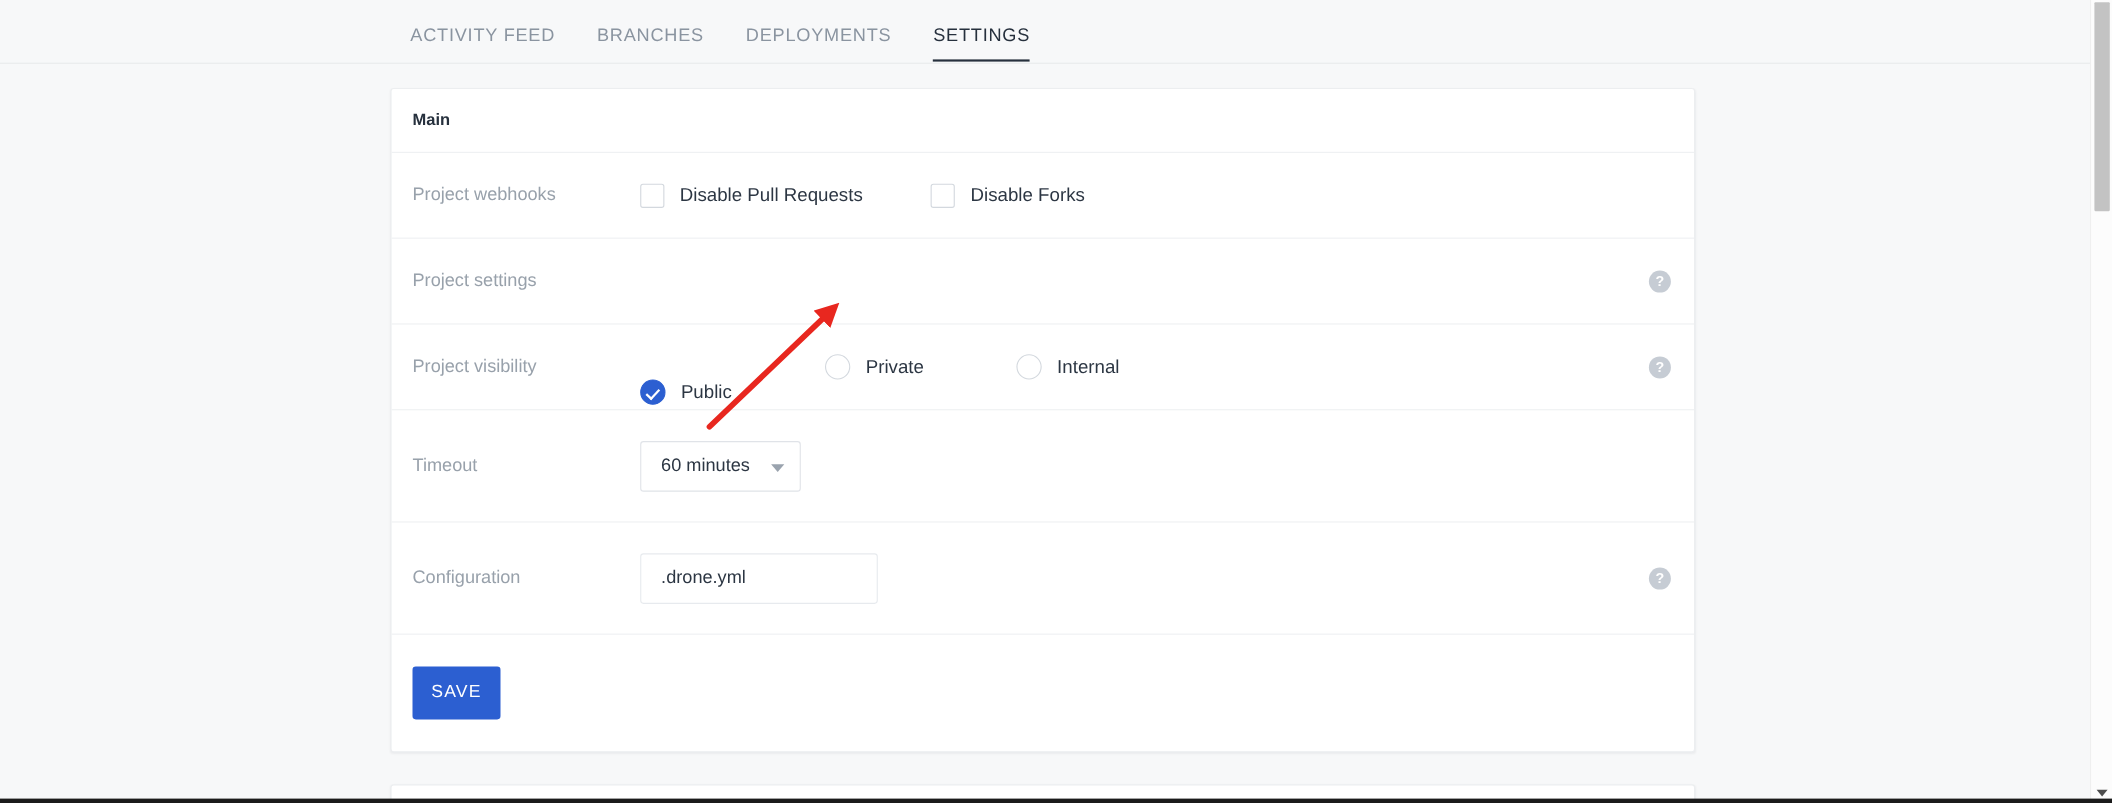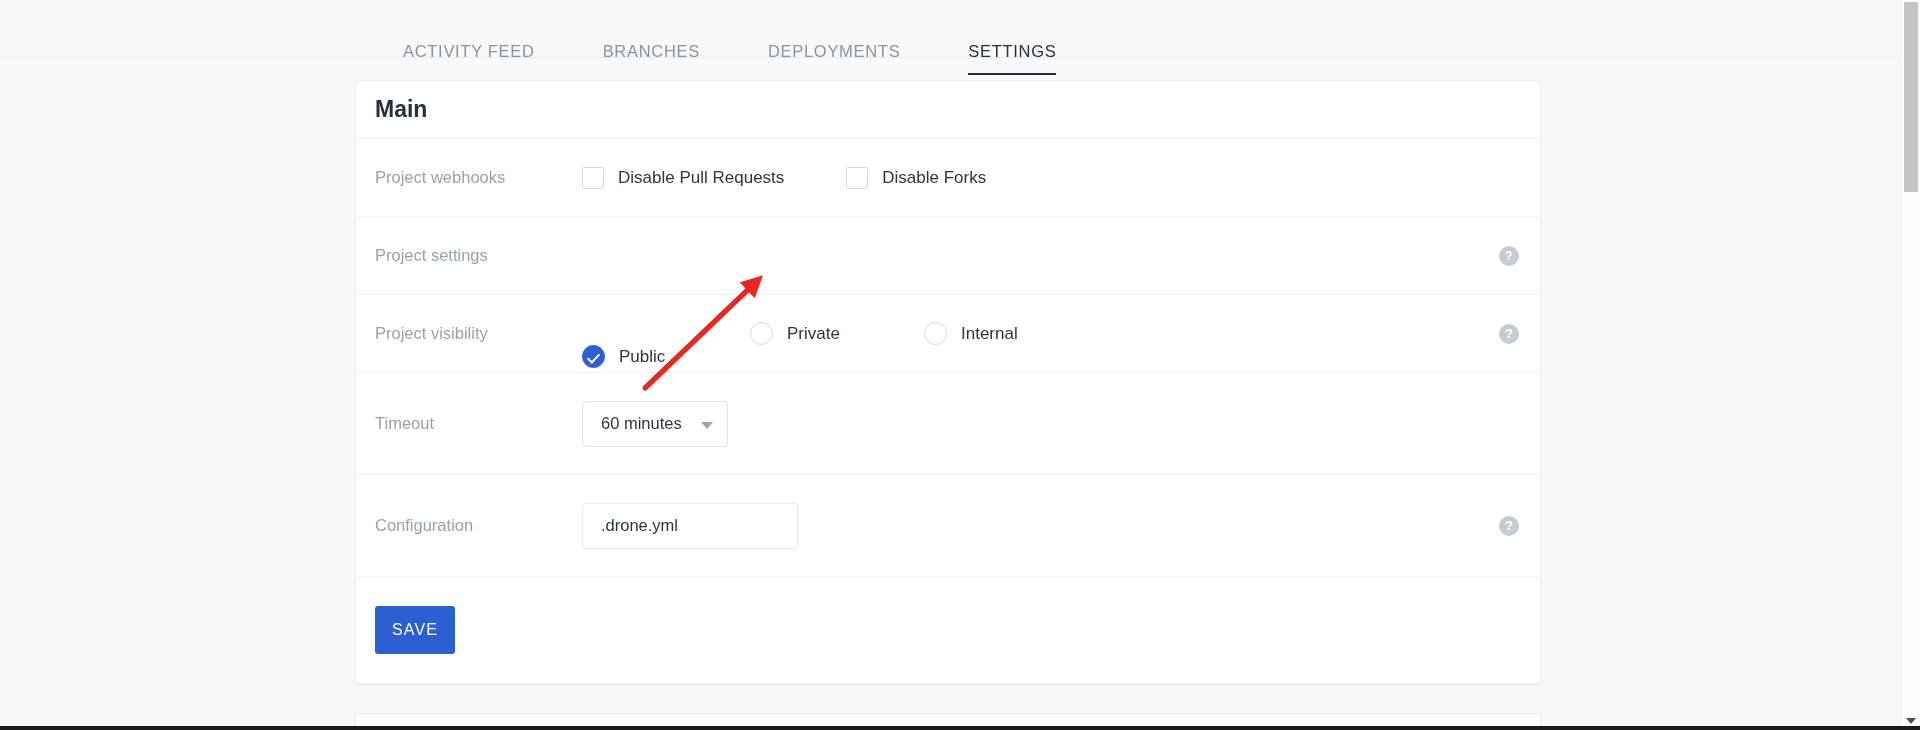--- a/index.html
+++ b/index.html
@@ -25,26 +25,25 @@
     border-bottom: 1px solid #e8eaec;
     display: flex;
     align-items: flex-start;
     padding-left: 373px;
   }
   .tab {
     position: relative;
     font-size: 16.5px;
     letter-spacing: 0.7px;
     color: #8a94a0;
-    padding: 42px 0 14px 0;
+    padding: 23px 0 14px 0;
     margin-right: 38px;
     cursor: pointer;
     white-space: nowrap;
     font-weight: 400;
-    margin-left: 30px;
   }
   .tab.active { color: #26303d; }
   .tab.active::after {
     content: "";
     position: absolute;
     left: 0; right: 0; bottom: 0;
     height: 2px;
     background: #26303d;
   }
 
@@ -62,21 +61,21 @@
   #secrets-card { top: 713px; height: 120px; }
 
   .card-header {
     height: 58px;
     display: flex;
     align-items: center;
     padding-left: 19px;
     border-bottom: 1px solid #eef0f2;
   }
   .card-title {
-    font-size: 23px;
+    font-size: 15px;
     color: #26303d;
     font-weight: 700;
   }
   .card-title.secrets-title { padding-top: 12px; }
 
   .row {
     position: relative;
     display: flex;
     align-items: center;
     min-height: 78px;

